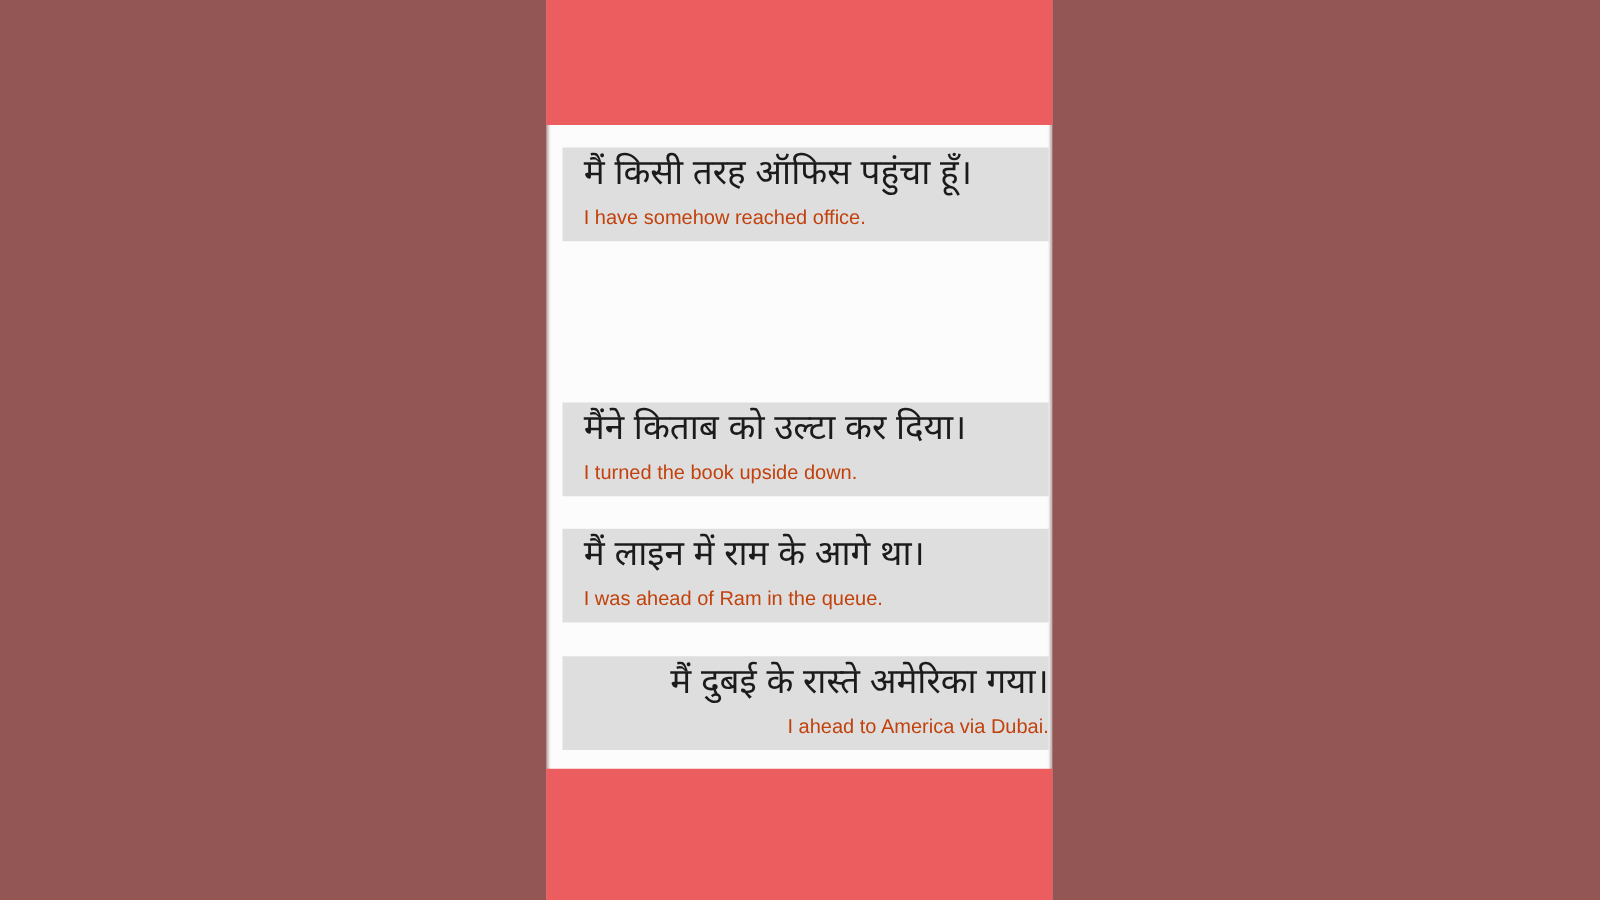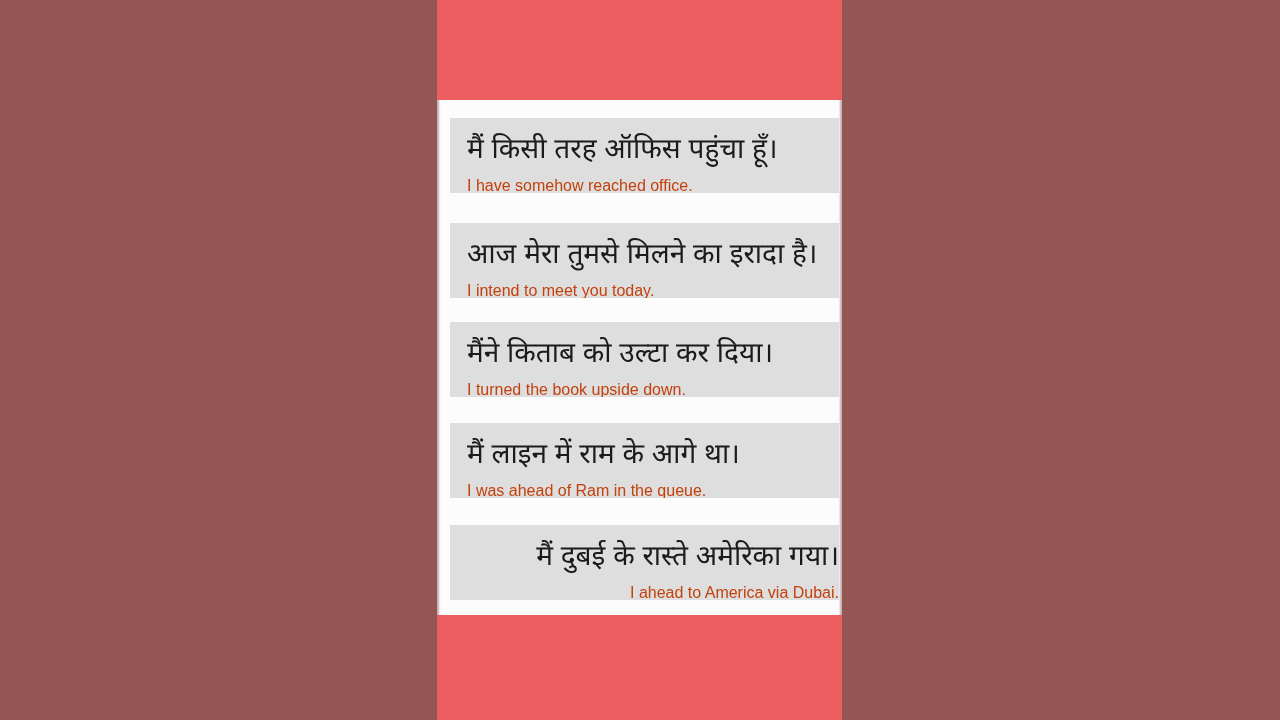--- a/index.html
+++ b/index.html
@@ -42,21 +42,21 @@
   .band.top    { top: 0;    height: 100px; }
   .band.bottom { top: 615px; height: 105px; }
 
   .card {
     position: absolute;
     left: 13px;
     width: 389px;
     height: 75px;
     background: #DEDEDE;
     box-sizing: border-box;
-    padding: 11px 0 0 17px;
+    padding: 0 0 0 17px;
     overflow: hidden;
   }
   .card.c1 { top: 118px; }
   .card.c2 { top: 223px; }
   .card.c3 { top: 322px; }
   .card.c4 { top: 423px; }
   .card.c5 { top: 525px; text-align: right; }
 
   .hindi {
     font-size: 28px;
@@ -79,24 +79,20 @@
 
 <div class="strip">
   <div class="band top"></div>
   <div class="band bottom"></div>
 
   <div class="card c1">
     <div class="hindi">मैं किसी तरह ऑफिस पहुंचा हूँ।</div>
     <div class="english">I have somehow reached office.</div>
   </div>
 
-  <div class="card c2">
-    <div class="hindi">आज मेरा तुमसे मिलने का इरादा है।</div>
-    <div class="english">I intend to meet you today.</div>
-  </div>
 
   <div class="card c4">
     <div class="hindi">मैं लाइन में राम के आगे था।</div>
     <div class="english">I was ahead of Ram in the queue.</div>
   </div>
 
   <div class="card c3">
     <div class="hindi">मैंने किताब को उल्टा कर दिया।</div>
     <div class="english">I turned the book upside down.</div>
   </div>

